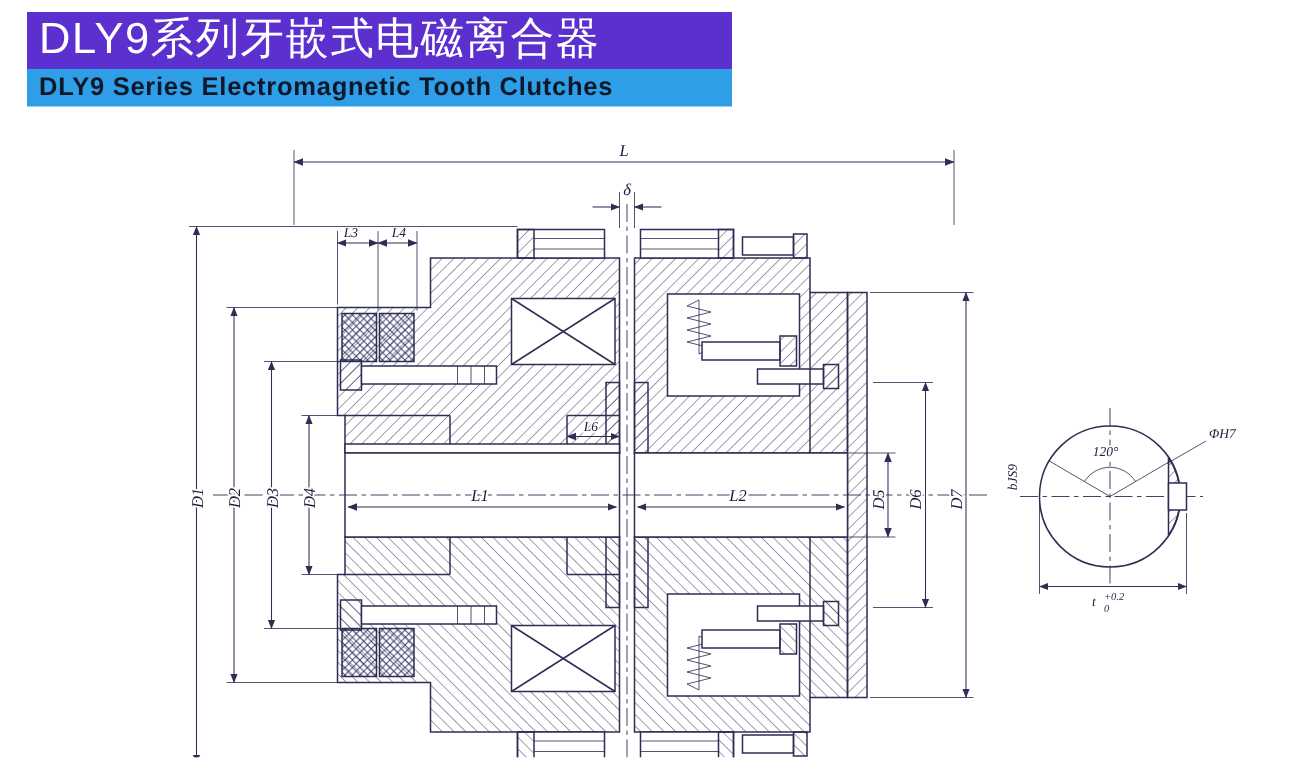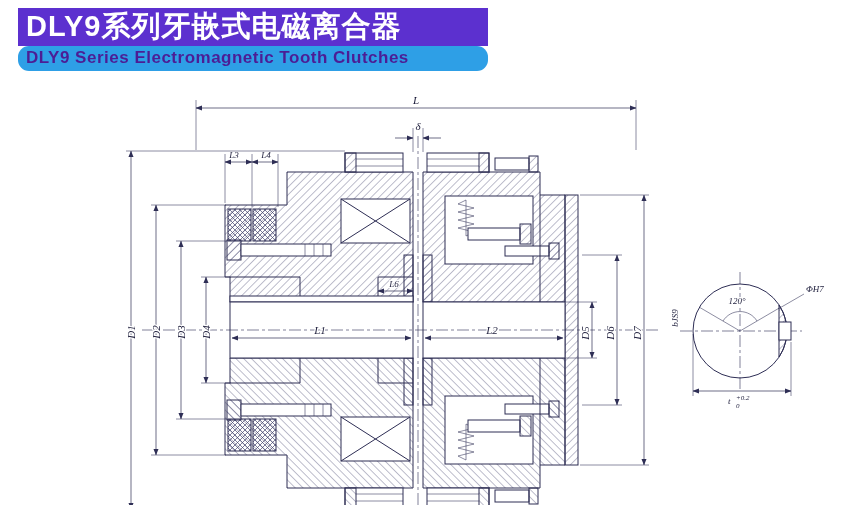--- a/index.html
+++ b/index.html
@@ -1,24 +1,24 @@
 <!DOCTYPE html>
 <html><head>
 <meta charset="utf-8">
 <style>
   html,body{margin:0;padding:0;background:#fff;}
   #page{position:relative;width:868px;height:505px;background:#fff;overflow:hidden;
         font-family:"Liberation Sans",sans-serif;}
   #hdr{position:absolute;left:18px;top:8px;z-index:5;}
-  .title-cn{display:inline-block;background:#5c30cf;color:#fff;font-weight:bold;
+  .title-cn{display:inline-block;background:#5c30cf;color:#fff;font-weight:normal;
             font-size:29px;line-height:36px;padding:0 10px 2px 8px;min-width:452px;
             letter-spacing:1px;font-family:"Liberation Sans",sans-serif;}
-  .title-en{display:block;background:#2e9fe6;color:#4c1d95;font-weight:bold;
+  .title-en{display:block;background:#2e9fe6;color:#0f172a;font-weight:bold;
             font-size:17px;line-height:24px;padding:0 10px 1px 8px;min-width:452px;
-            letter-spacing:.5px;border-radius:11px;}
+            letter-spacing:.5px;}
   svg{position:absolute;left:0;top:0;}
   .s{stroke:#2e2e55;fill:none;stroke-width:1;}
   .sf{stroke:#2e2e55;fill:#fff;stroke-width:1;}
   .hatch{fill:url(#h);stroke:#2e2e55;stroke-width:1;}
   .xhatch{fill:url(#xh);stroke:#2e2e55;stroke-width:1;}
   .thin{stroke:#2e2e55;stroke-width:.55;fill:none;}
   .dim{stroke:#2e2e55;stroke-width:.7;fill:none;}
   .cl{stroke:#2e2e55;stroke-width:.6;stroke-dasharray:12 3 3 3;fill:none;}
   text.dl{font:italic 11px "Liberation Serif",serif;fill:#1c1c3a;
           paint-order:stroke;stroke:#fff;stroke-width:2.5px;}

